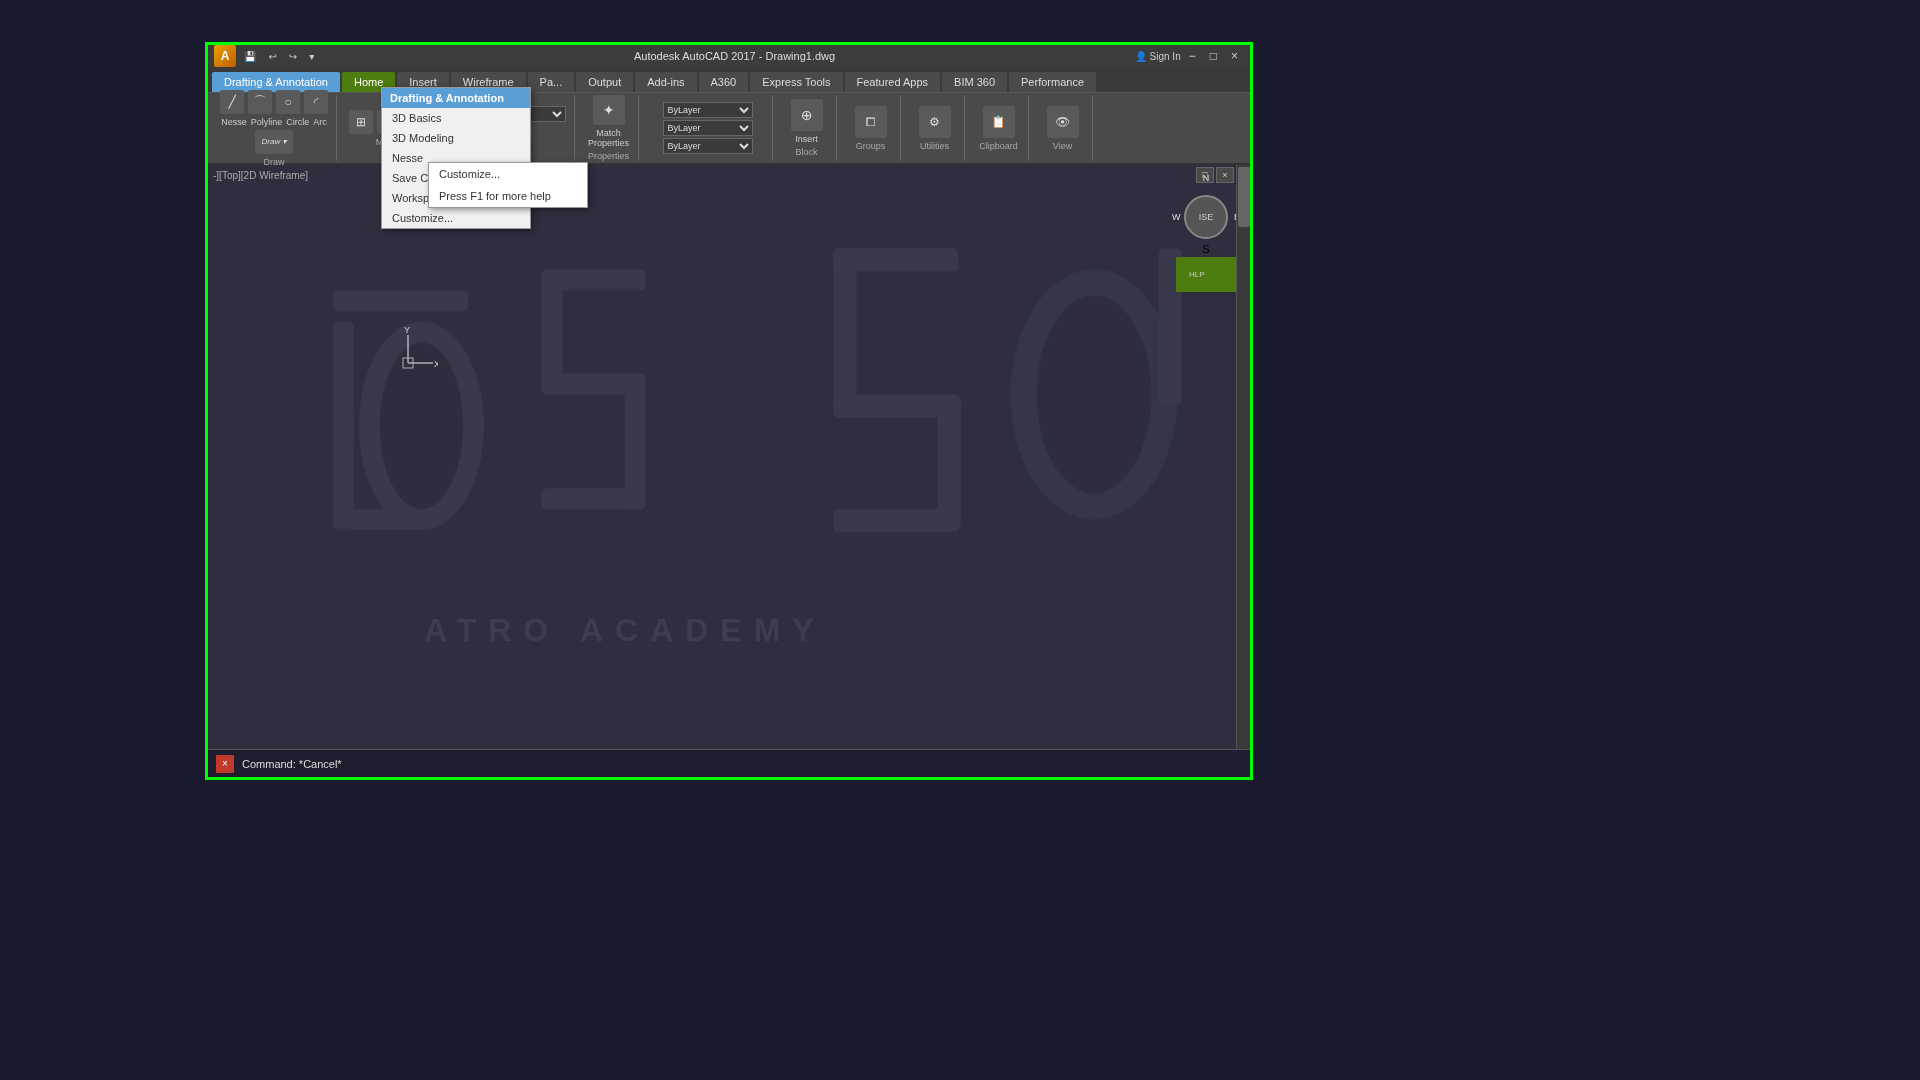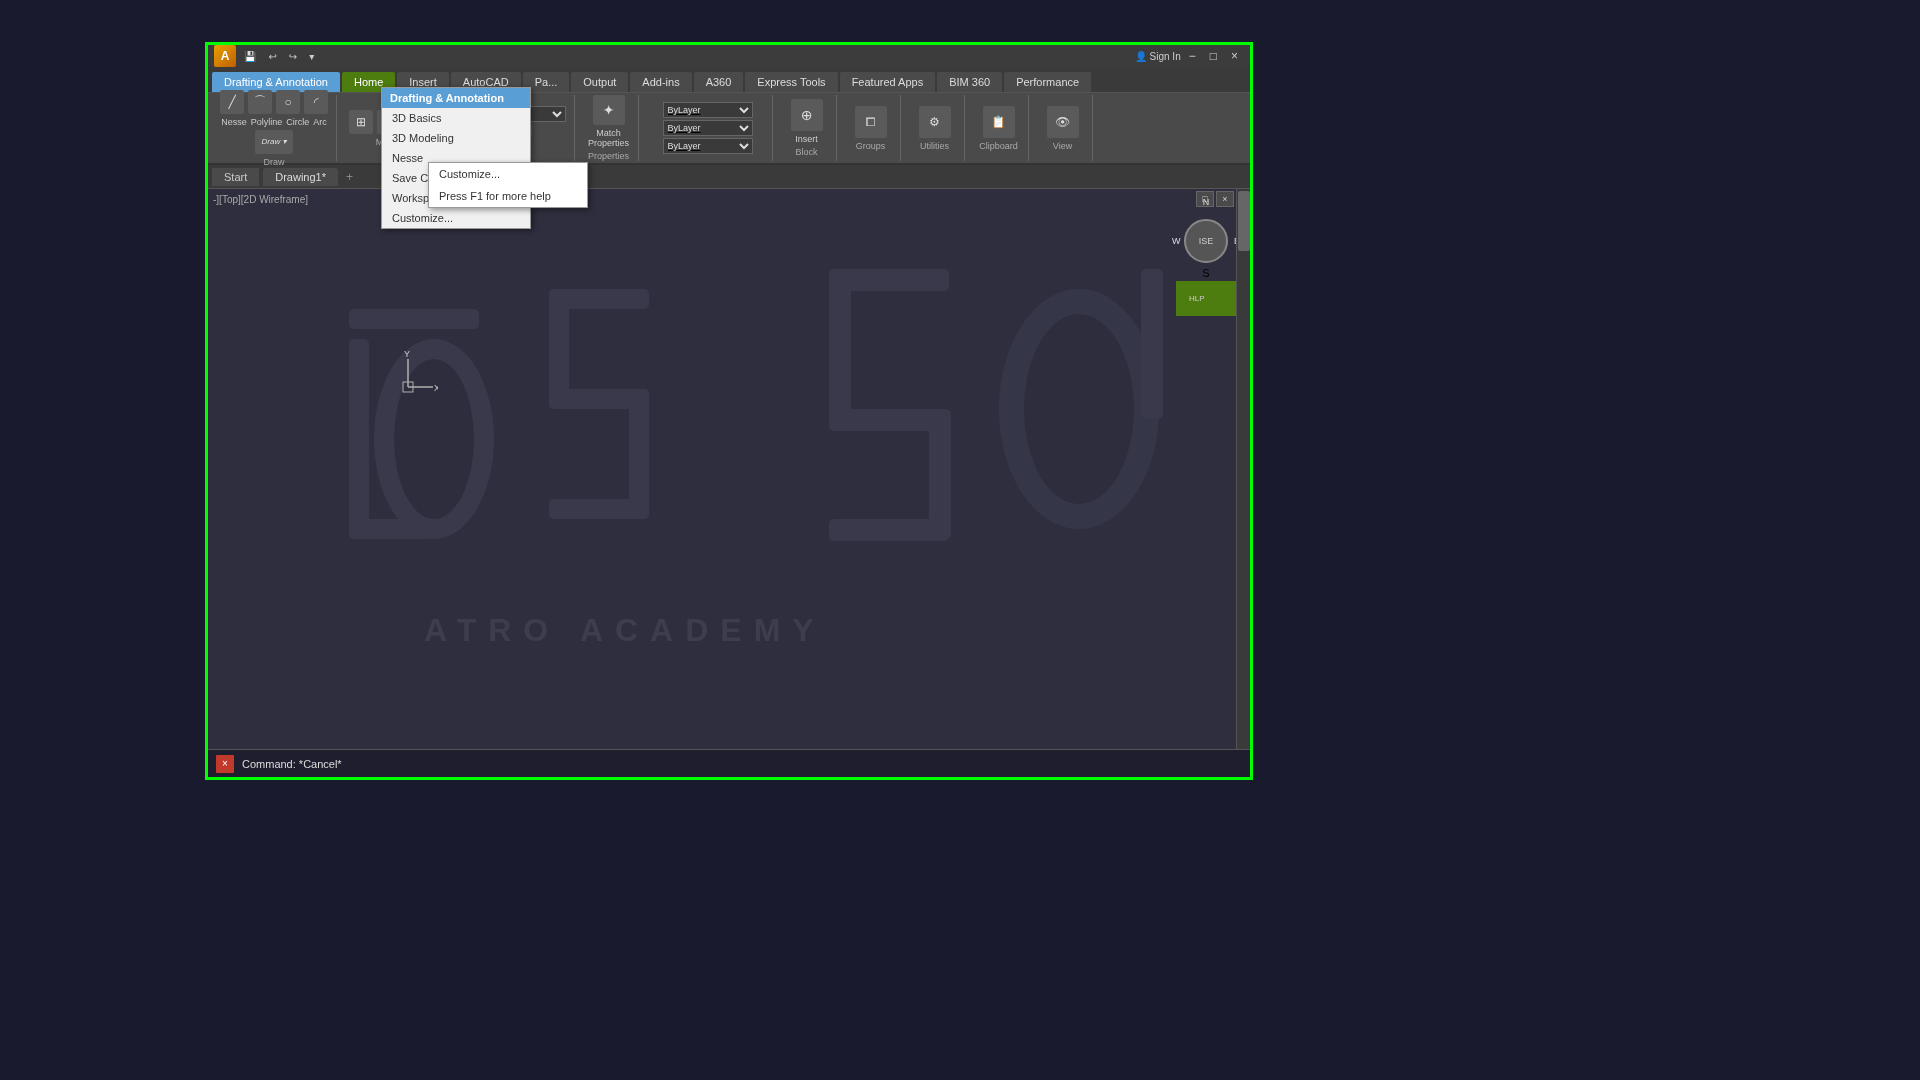--- a/index.html
+++ b/index.html
@@ -391,34 +391,35 @@
 <div id="app-container">
 
   <div id="title-bar">
     <div style="display:flex;align-items:center;gap:4px;width:120px;">
       <div style="width:22px;height:22px;background:linear-gradient(135deg,#e8a000,#c06000);display:flex;align-items:center;justify-content:center;color:white;font-weight:bold;font-size:12px;border-radius:2px;">A</div>
       <button class="qa-btn">💾</button>
       <button class="qa-btn">↩</button>
       <button class="qa-btn">↪</button>
       <button class="qa-btn">▾</button>
     </div>
+    <div id="title-text">Autodesk AutoCAD 2017 - Drawing1.dwg</div>
     <div style="display:flex;align-items:center;gap:2px;">
       <span style="color:#ccc;font-size:10px;">👤</span>
       <span style="color:#ccc;font-size:10px;cursor:pointer;">Sign In</span>
       <button class="title-btn">−</button>
       <button class="title-btn">□</button>
       <button class="title-btn close-btn">×</button>
     </div>
   </div>
 
   <div id="ribbon-tabs">
     <div class="workspace-tab">Drafting &amp; Annotation</div>
     <div class="ribbon-tab active">Home</div>
     <div class="ribbon-tab">Insert</div>
-    <div class="ribbon-tab">AutoCAD</div>
+    <div class="ribbon-tab">Wireframe</div>
     <div class="ribbon-tab">Pa...</div>
     <div class="ribbon-tab">Output</div>
     <div class="ribbon-tab">Add-ins</div>
     <div class="ribbon-tab">A360</div>
     <div class="ribbon-tab">Express Tools</div>
     <div class="ribbon-tab">Featured Apps</div>
     <div class="ribbon-tab">BIM 360</div>
     <div class="ribbon-tab">Performance</div>
   </div>
 
@@ -468,21 +469,21 @@
       </div>
       <div class="ribbon-group-label">Layers</div>
     </div>
 
     <div class="ribbon-group">
       <div class="ribbon-icon" style="width:32px;height:32px;font-size:14px;">✦</div>
       <div class="ribbon-btn-text">Match<br>Properties</div>
       <div class="ribbon-group-label">Properties</div>
     </div>
 
-    <div class="ribbon-group" style="min-width:130px;text-decoration:underline;">
+    <div class="ribbon-group" style="min-width:130px;">
       <div class="ribbon-icons-row">
         <div style="display:flex;flex-direction:column;gap:2px;">
           <select style="font-size:9px;background:#3a3a3a;color:#ddd;border:1px solid #666;height:16px;width:90px;">
             <option>ByLayer</option>
           </select>
           <select style="font-size:9px;background:#3a3a3a;color:#ddd;border:1px solid #666;height:16px;width:90px;">
             <option>ByLayer</option>
           </select>
           <select style="font-size:9px;background:#3a3a3a;color:#ddd;border:1px solid #666;height:16px;width:90px;">
             <option>ByLayer</option>
@@ -511,25 +512,20 @@
       <div class="ribbon-icon" style="width:32px;height:32px;font-size:12px;">📋</div>
       <div class="ribbon-group-label">Clipboard</div>
     </div>
 
     <div class="ribbon-group">
       <div class="ribbon-icon" style="width:32px;height:32px;font-size:12px;">👁</div>
       <div class="ribbon-group-label">View</div>
     </div>
   </div>
 
-  <div id="drawing-tabs">
-    <div class="start-tab">Start</div>
-    <div class="drawing-tab active">Drawing1*</div>
-    <span style="color:#888;font-size:12px;cursor:pointer;padding:0 6px;">+</span>
-  </div>
 
   <div id="viewport">
 
     <div id="viewport-label">-][Top][2D Wireframe]</div>
 
     <div id="viewport-controls">
       <button class="vp-ctrl-btn">□</button>
       <button class="vp-ctrl-btn">×</button>
     </div>
 

